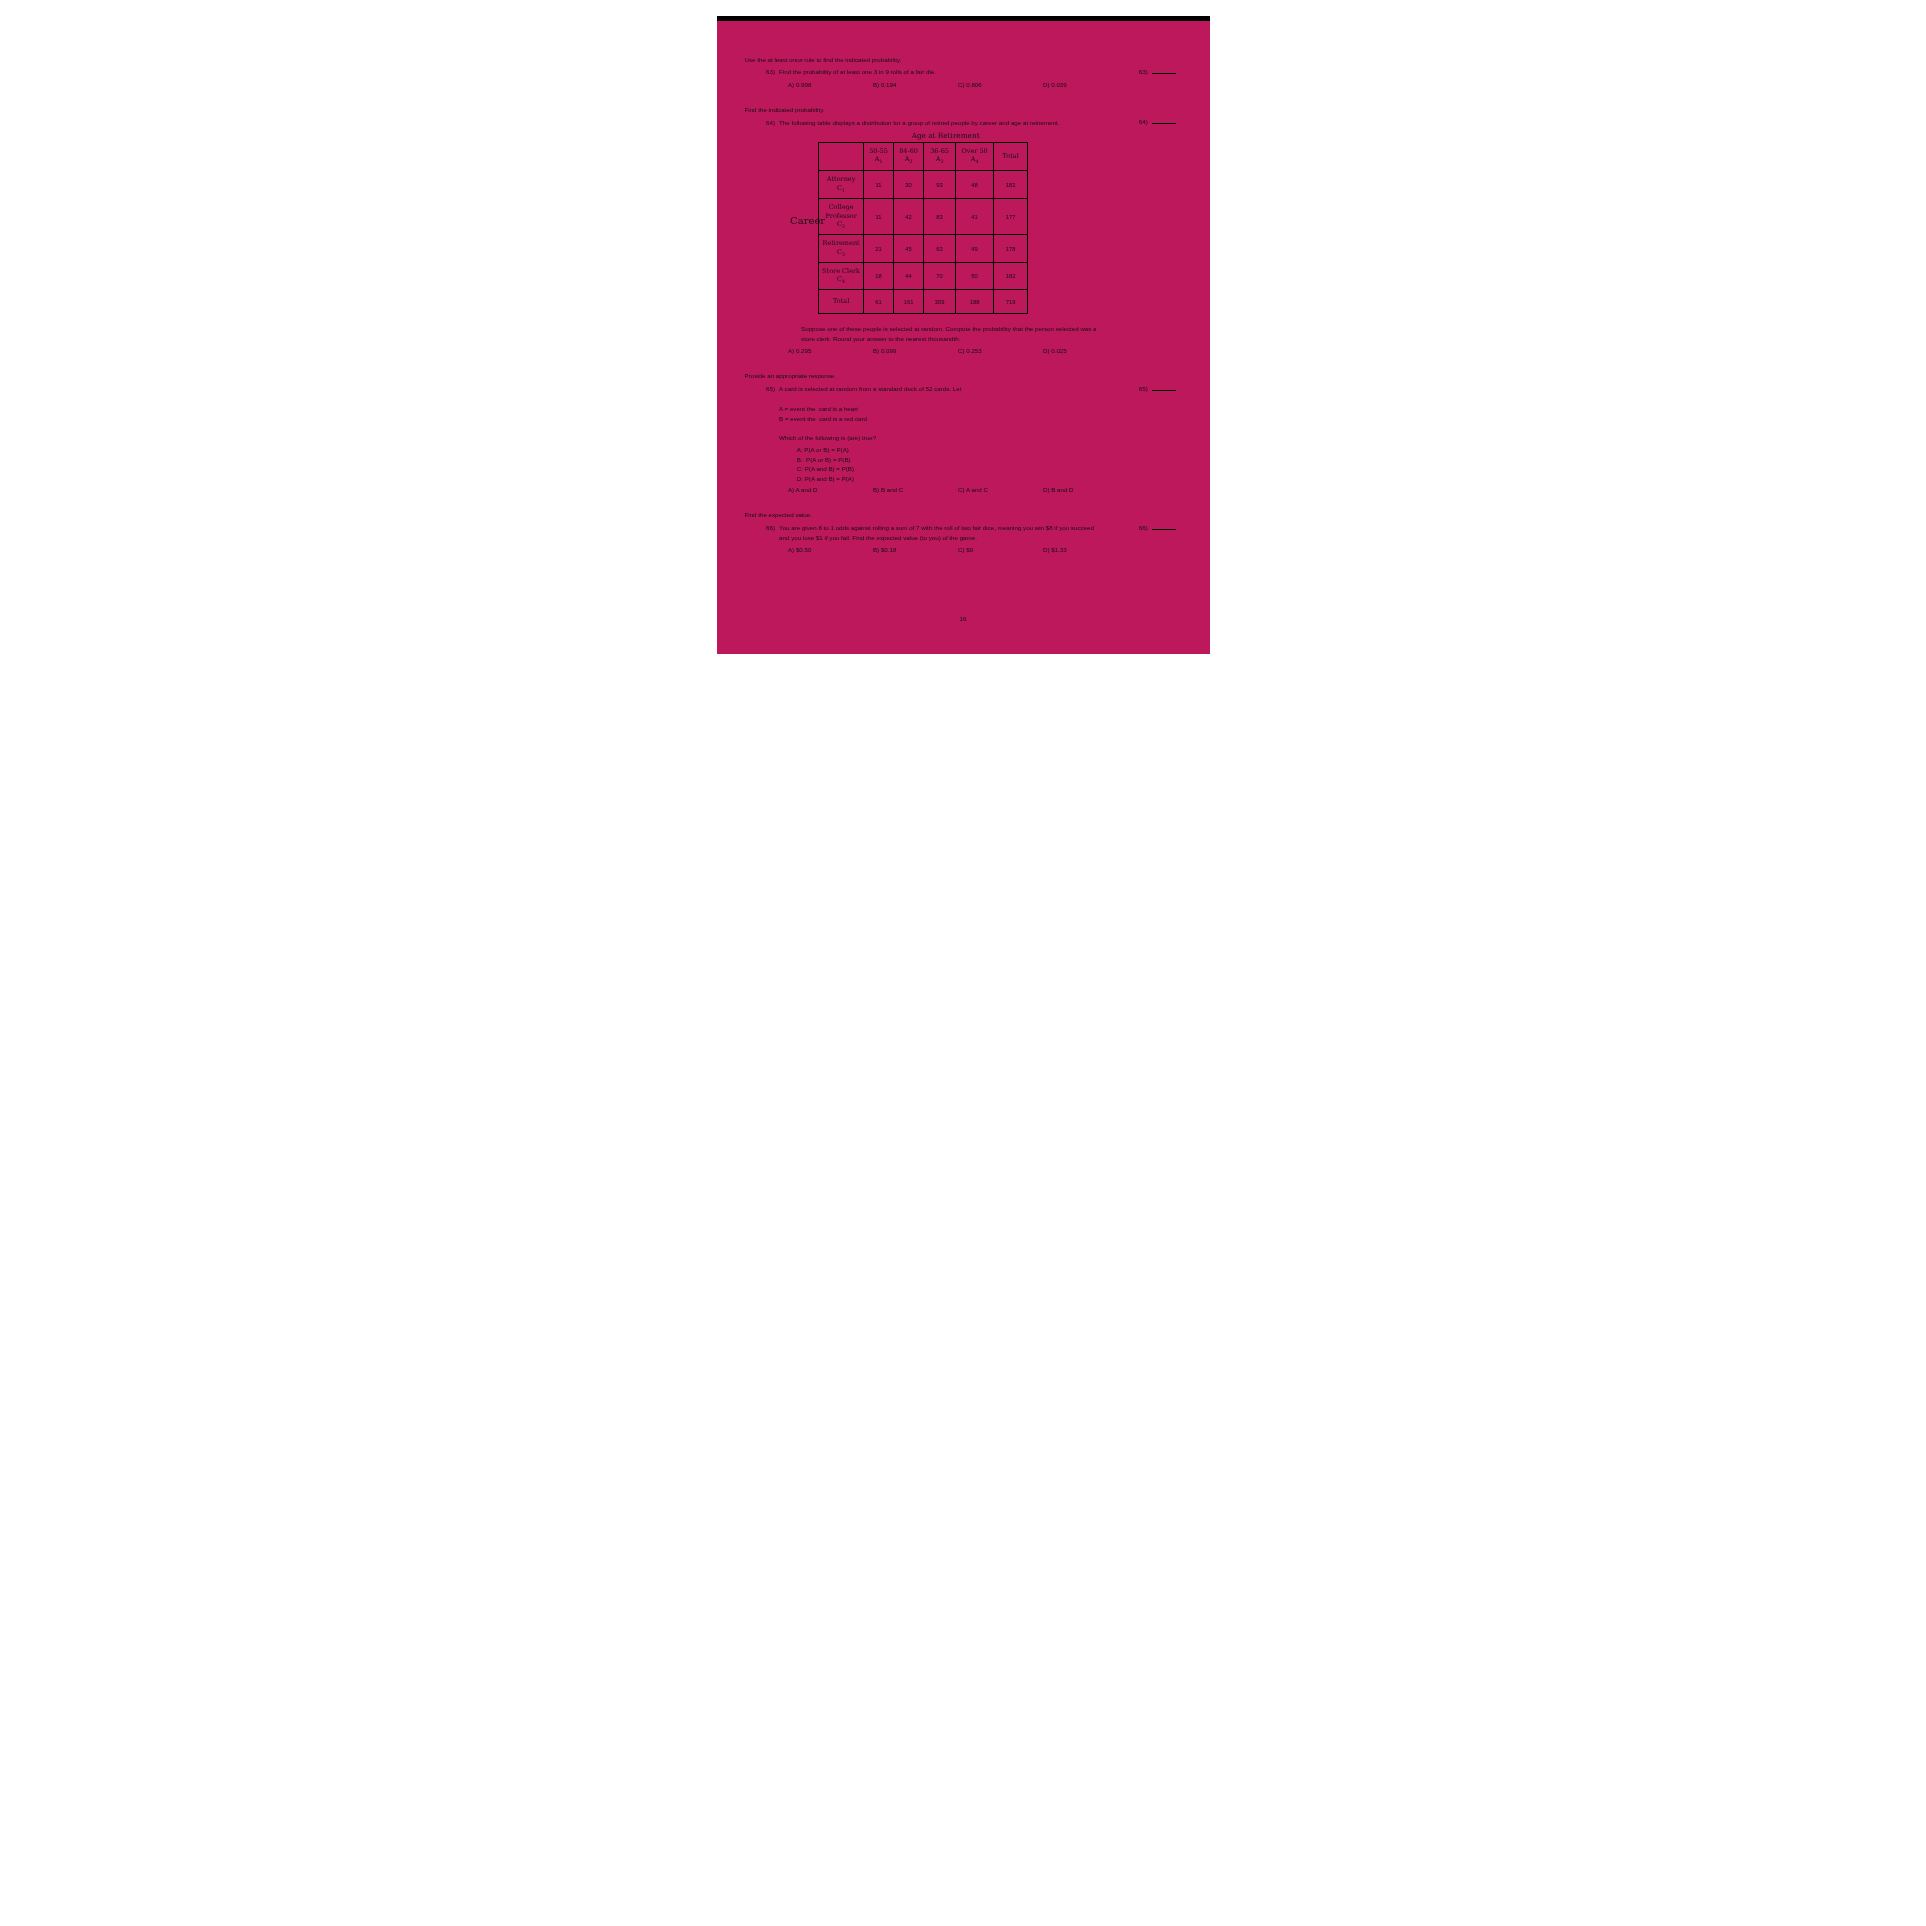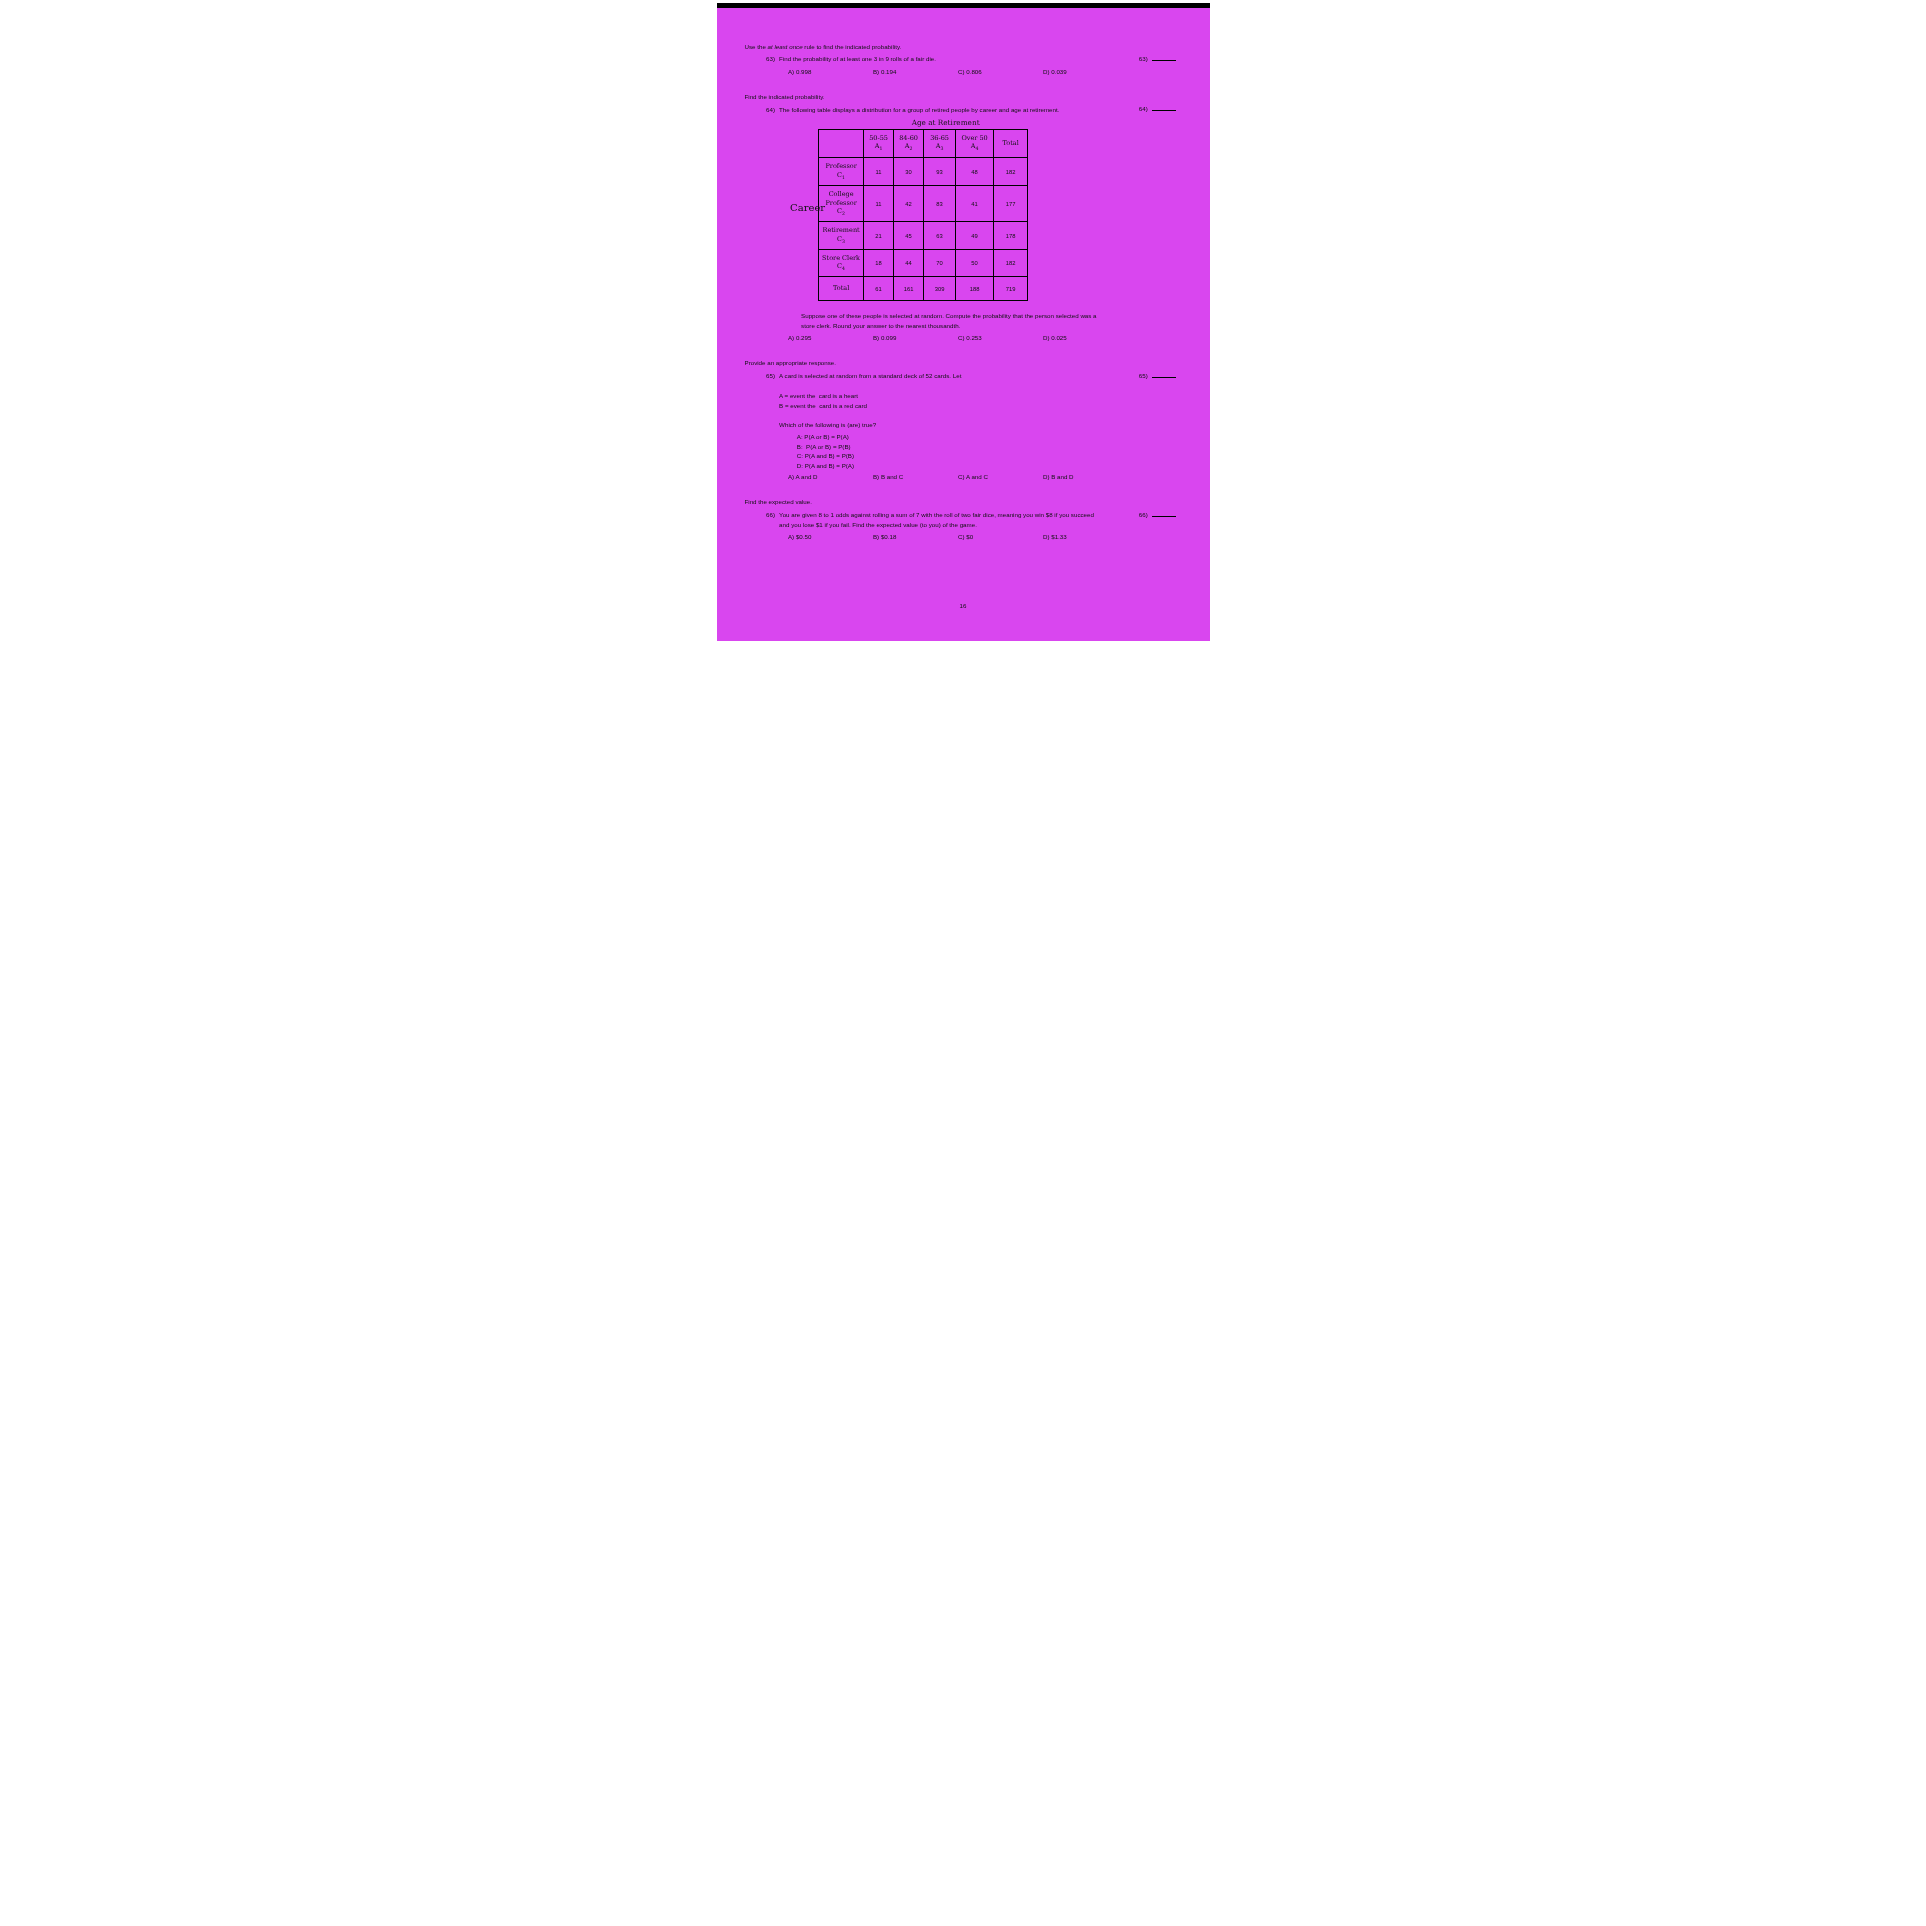--- a/index.html
+++ b/index.html
@@ -6,22 +6,22 @@
   html, body { background: #ffffff; }
   body {
     font-family: "Liberation Sans", sans-serif;
     color: #111111;
     font-size: 6.2px;
   }
   .page {
     position: relative;
     width: 493px;
     min-height: 638px;
-    margin: 3px auto;
-    background: #d946ef;
+    margin: 16px auto;
+    background: #be185d;
   }
   .top-bar {
     width: 100%;
     height: 4.6px;
     background: #000000;
   }
   .content {
     padding: 34px 28px 0 28px;
   }
   .section { margin-bottom: 15.4px; }
@@ -194,21 +194,21 @@
                     <td class="colhead col-a4">
                         <div>Over 50</div>
                         <div><span>A</span><sub>4</sub></div>
                       </td>
                     <td class="colhead col-tot">
                         <div>Total</div>
                       </td>
                   </tr>
                   <tr class="r-attorney">
                     <td class="rowlabel">
-                        <div>Professor</div>
+                        <div>Attorney</div>
                         <div><span>C</span><sub>1</sub></div>
                       </td>
                     <td class="num t2 l2">11</td>
                     <td class="num t2">30</td>
                     <td class="num t2">93</td>
                     <td class="num t2 r2">48</td>
                     <td class="num">182</td>
                   </tr>
                   <tr class="r-professor">
                     <td class="rowlabel">

